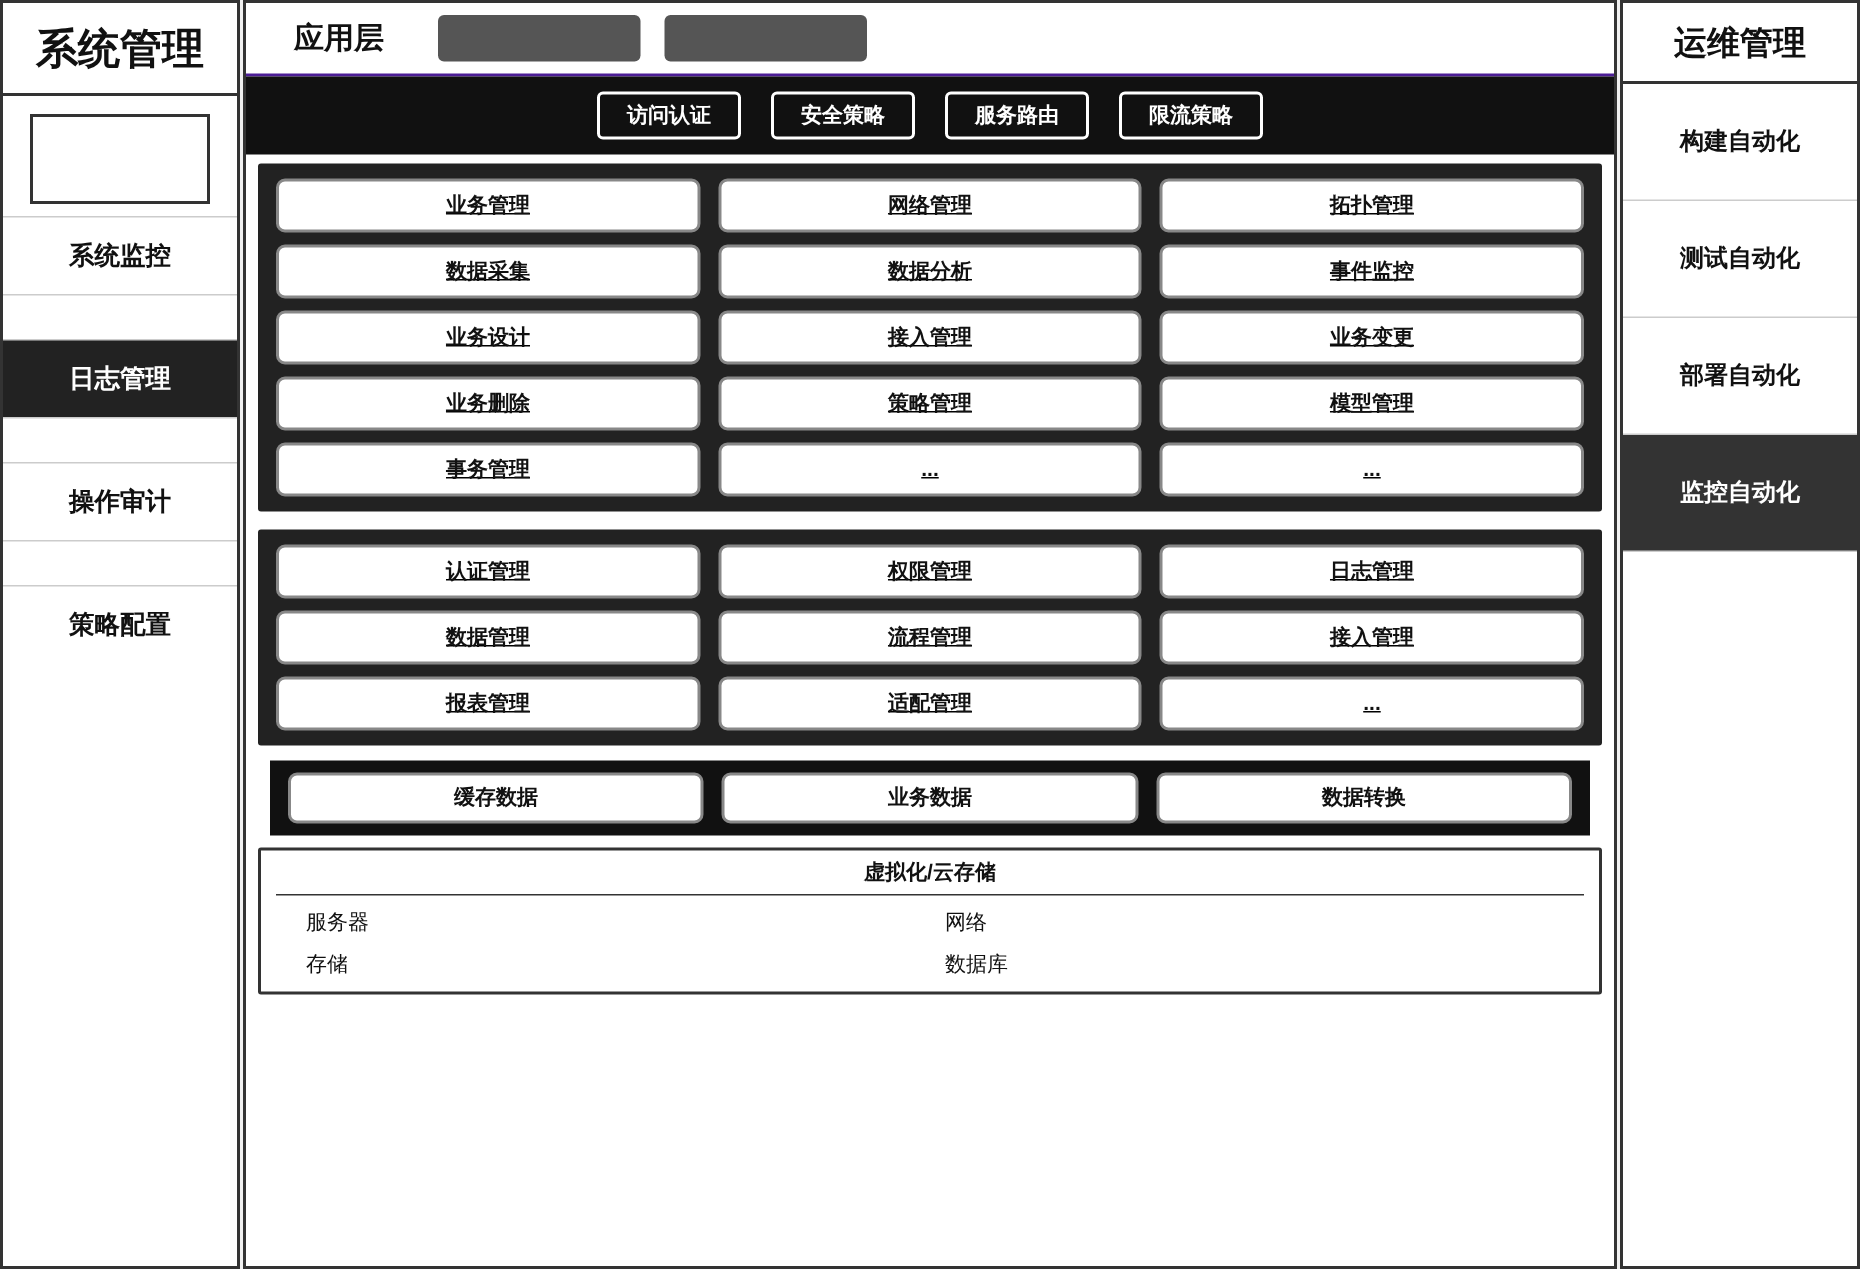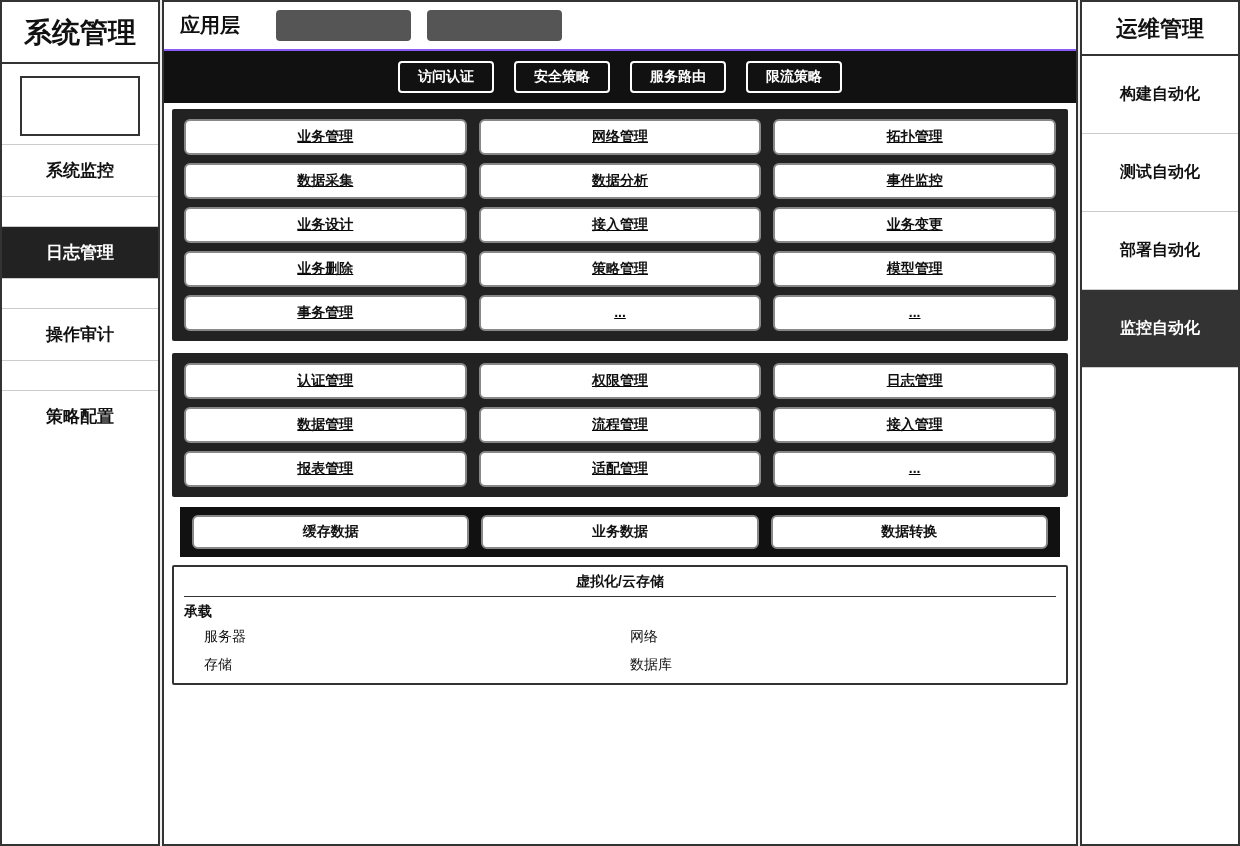--- a/index.html
+++ b/index.html
@@ -70,25 +70,25 @@
       flex-direction: column;
       border: 2px solid #333;
       background: #fff;
       margin: 0 2px;
       overflow: hidden;
     }
 
     
     .app-layer-header {
       background: #fff;
-      border-bottom: 2px solid #8b5cf6;
+      border-bottom: 2px solid #4c1d95;
       display: flex;
       flex-direction: row;
       align-items: center;
-      padding: 8px 16px;
+      padding: 8px 32px;
       gap: 16px;
     }
     .app-layer-title {
       font-size: 20px;
       font-weight: bold;
       color: #111;
       margin-right: 20px;
     }
     .app-layer-btn {
       background: #555;
@@ -316,21 +316,20 @@
     </div>
 
     <div class="data-row">
       <div class="data-btn">缓存数据</div>
       <div class="data-btn">业务数据</div>
       <div class="data-btn">数据转换</div>
     </div>
 
     <div class="virt-row">
       <div class="virt-title">虚拟化/云存储</div>
-      <div class="virt-承载">承载</div>
       <div class="virt-items">
         <div class="virt-item">服务器</div>
         <div class="virt-item">网络</div>
         <div class="virt-item">存储</div>
         <div class="virt-item">数据库</div>
       </div>
     </div>
 
   </div>
 </div>

